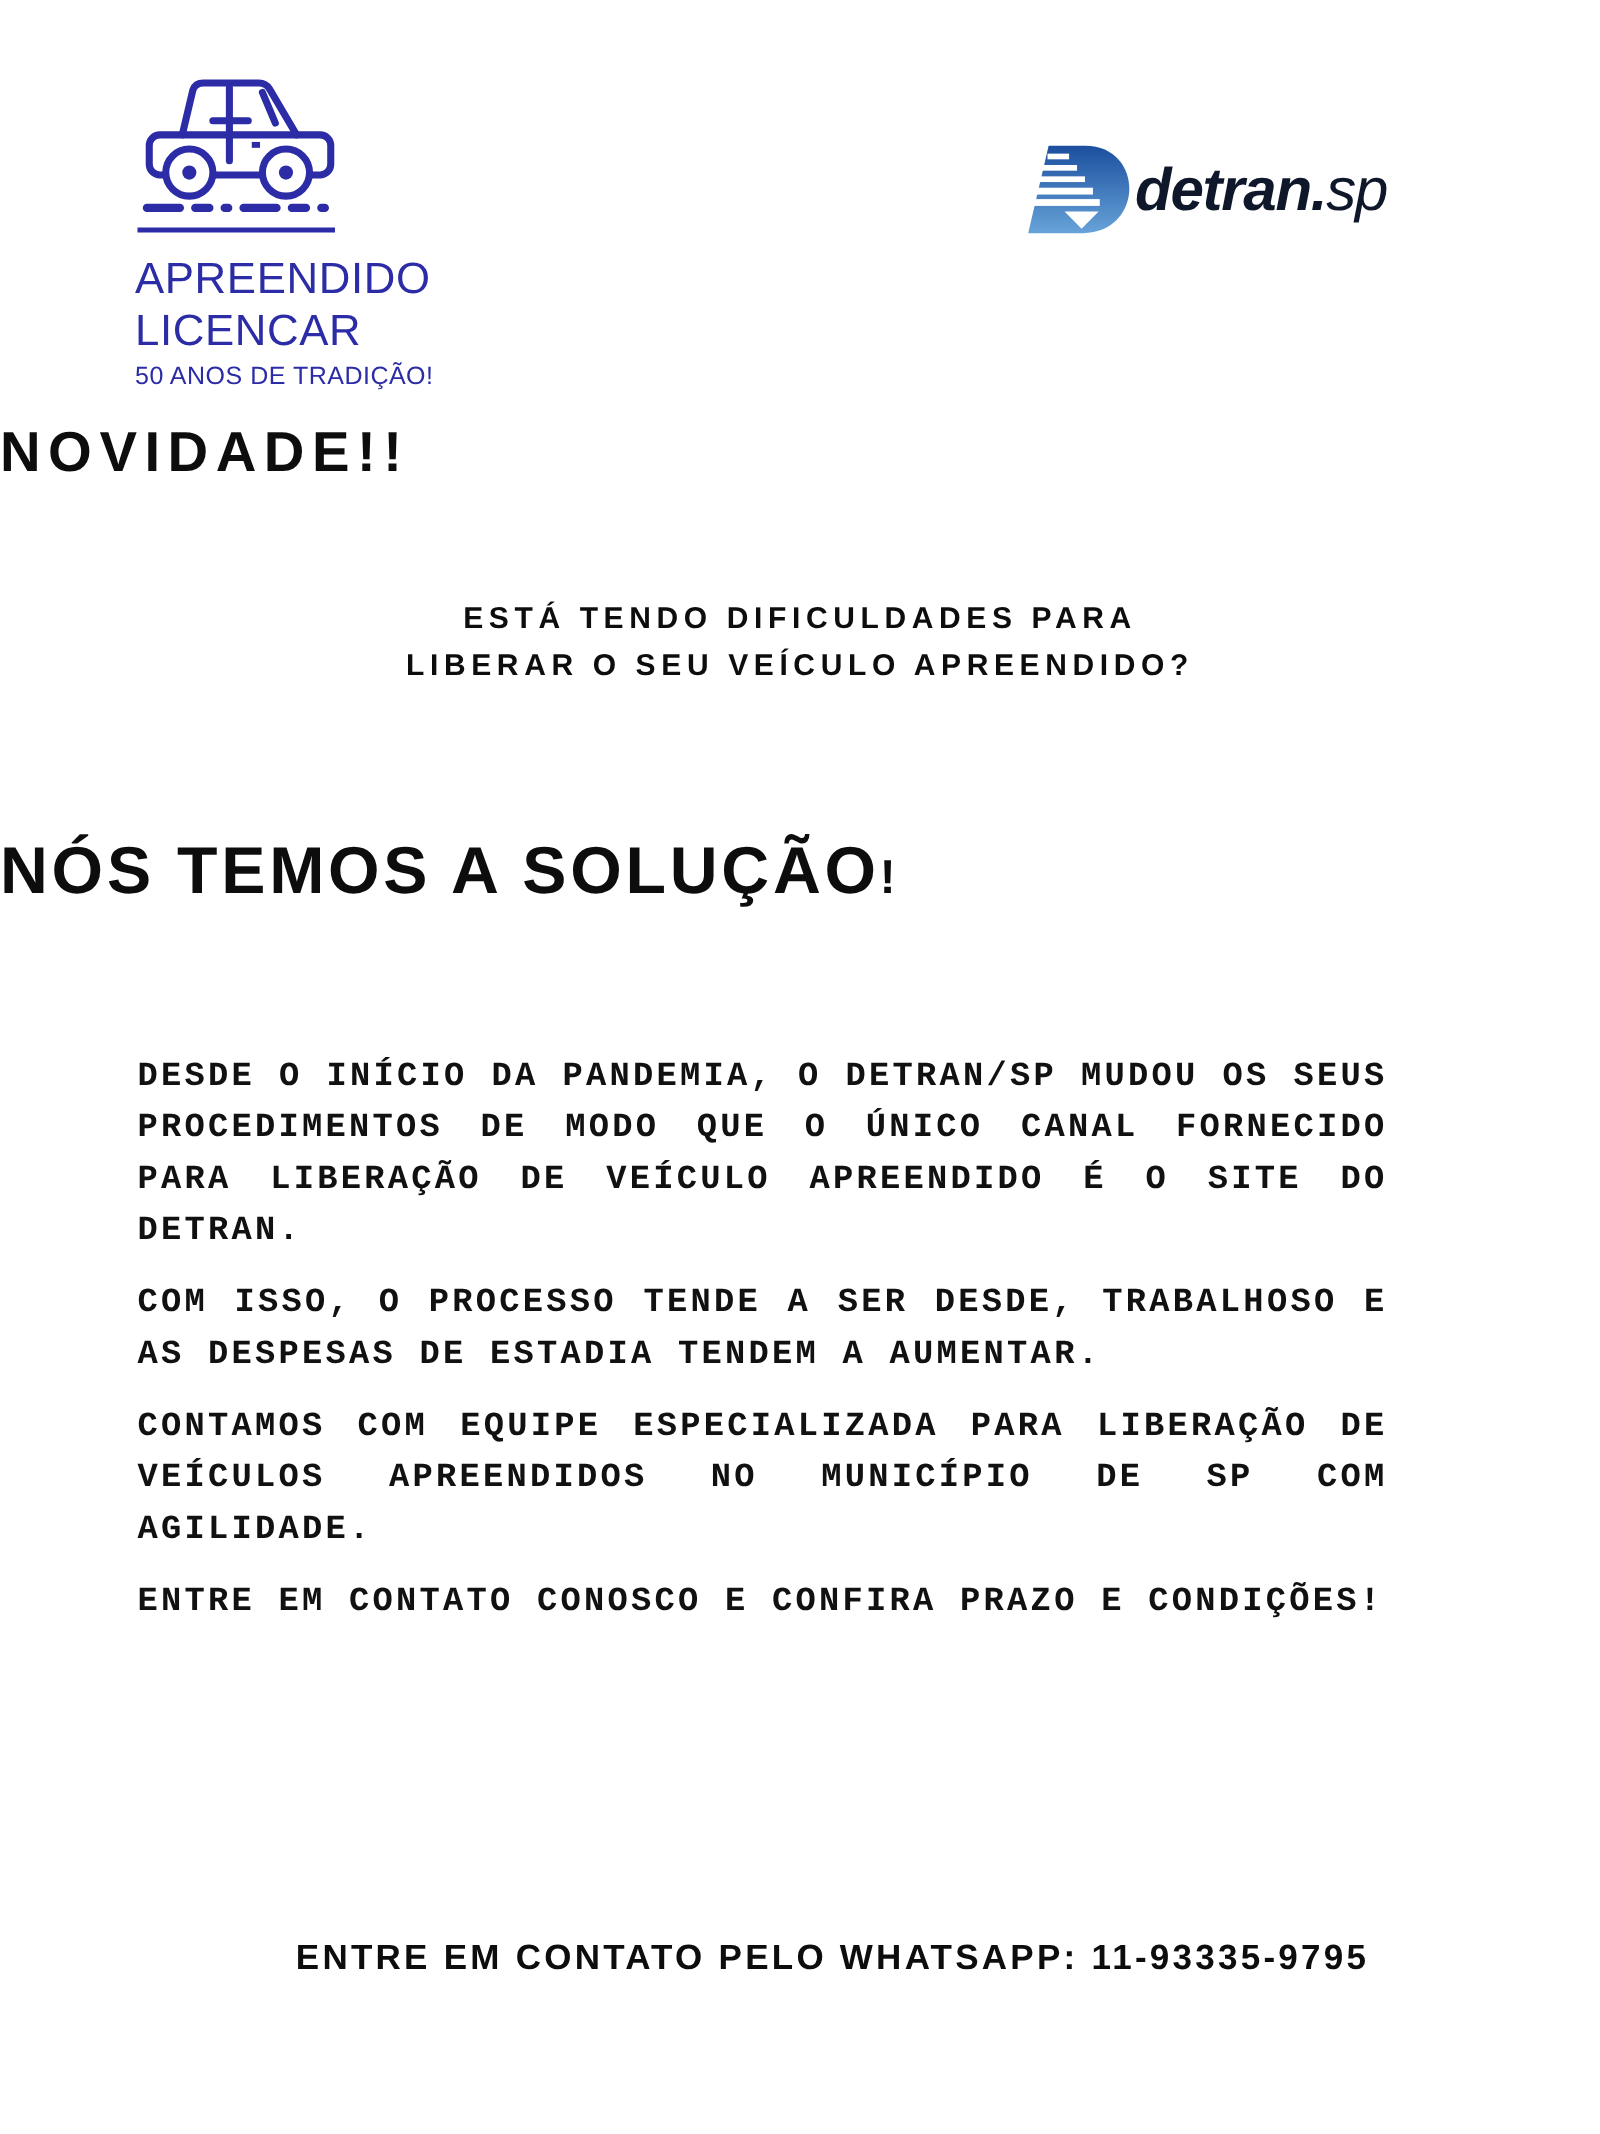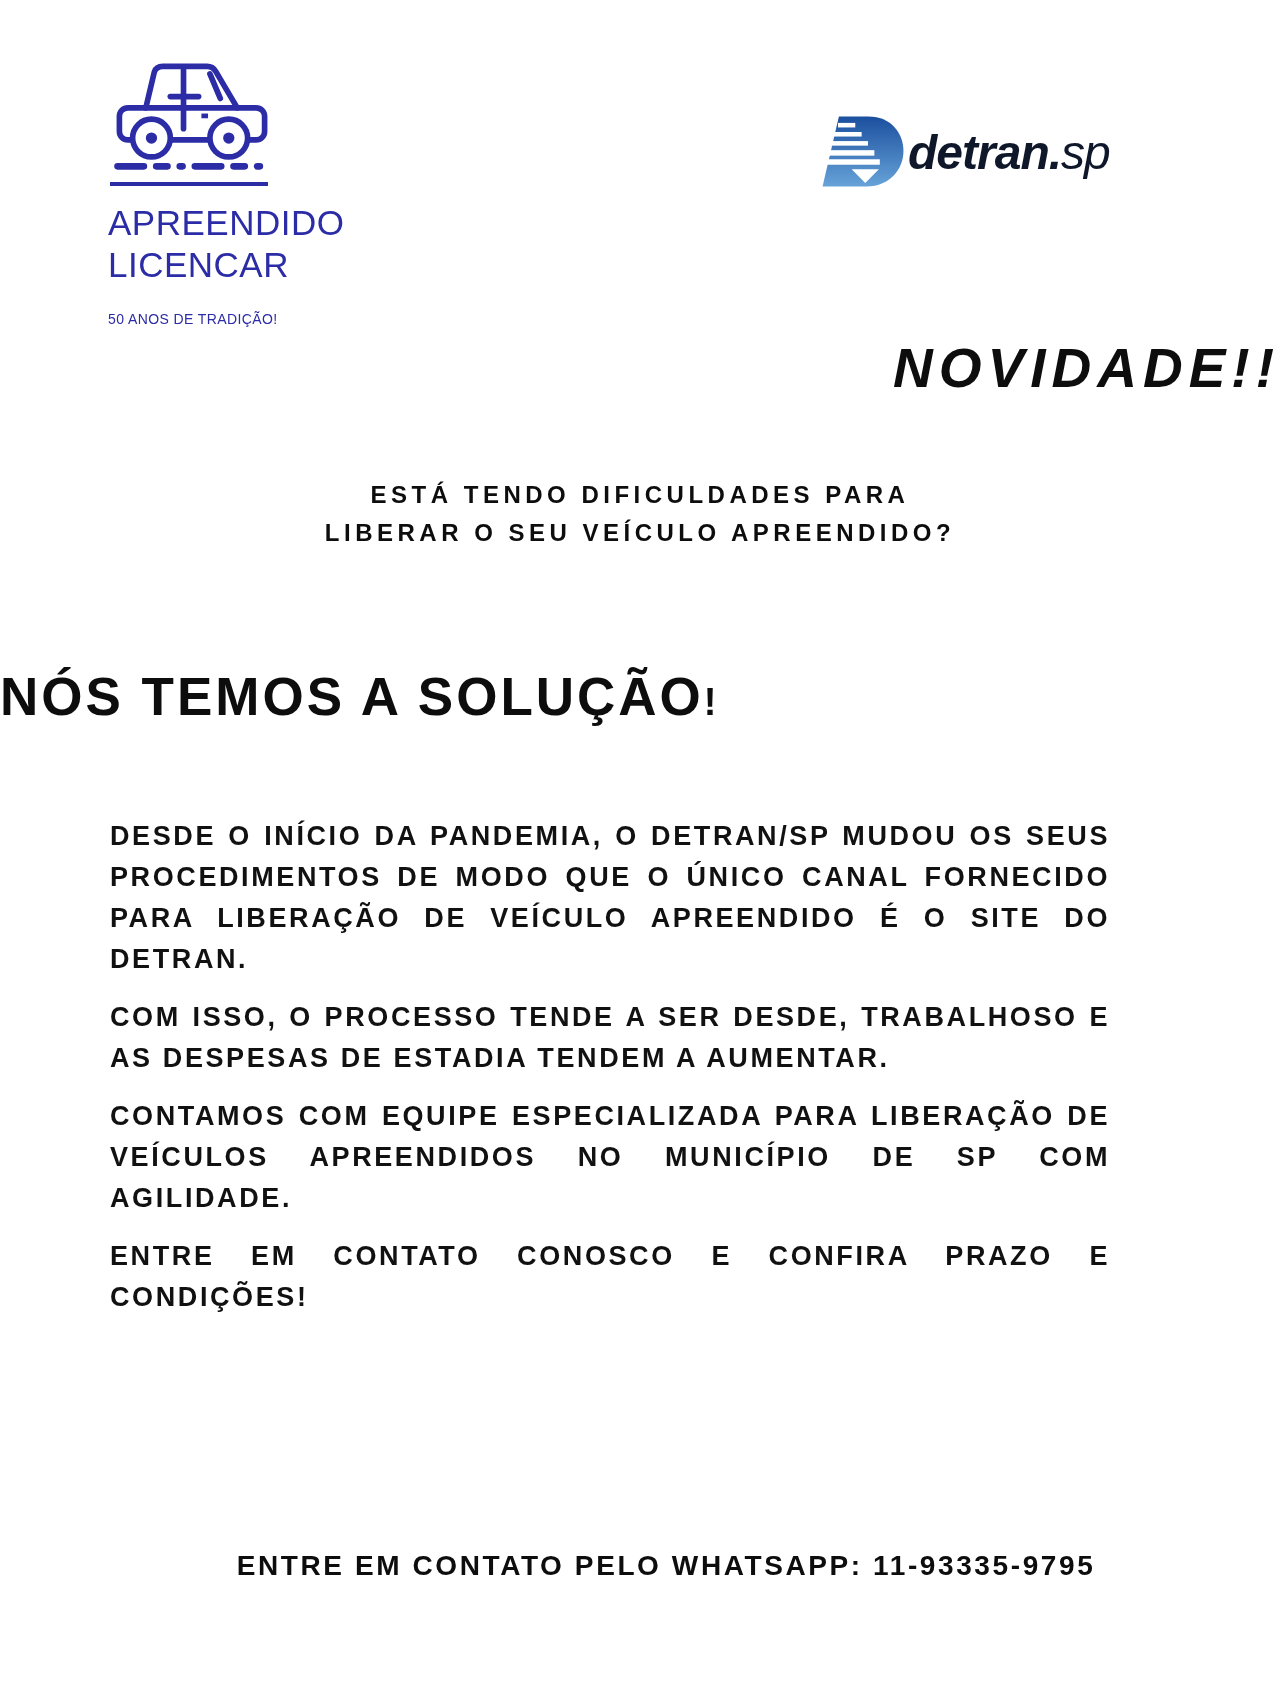--- a/index.html
+++ b/index.html
@@ -8,40 +8,40 @@
     font-family:"Liberation Sans", sans-serif;
     position:relative;overflow:hidden;color:#0d0d0d;
   }
   .page{position:absolute;inset:0;}
 
   
   .brand{position:absolute;left:108px;top:40px;color:var(--brand-blue,#2b2ca6);}
   .car-svg{width:168px;height:132px;display:block;color:var(--brand-blue,#2b2ca6);}
   .brand-divider{width:158px;height:4px;background:var(--brand-blue,#2b2ca6);margin:10px 0 16px 2px;border:none;}
   .brand-name{font-size:35px;font-weight:500;letter-spacing:0.5px;line-height:1.2;color:var(--brand-blue,#2b2ca6);}
-  .brand-tagline{font-size:14px;font-weight:400;margin-top:25px;letter-spacing:0.4px;color:var(--brand-blue,#2b2ca6);}
+  .brand-tagline{font-size:20px;font-weight:400;margin-top:4px;letter-spacing:0.4px;color:var(--brand-blue,#2b2ca6);}
 
   
   .detran{position:absolute;left:808px;top:110px;display:flex;align-items:center;}
   .detran-d{width:100px;height:84px;display:block;}
   .dt-text{font-style:italic;font-size:48px;color:#0f172a;white-space:nowrap;letter-spacing:-1px;}
   .dt-bold{font-weight:700;}
   .dt-light{font-weight:400;}
 
   
-  .headline{position:absolute;top:336px;left:0;width:100%;text-align:right;
-    font-size:55px;font-weight:700;letter-spacing:6px;font-style:italic;}
+  .headline{position:absolute;top:336px;left:0;width:100%;text-align:left;
+    font-size:45px;font-weight:700;letter-spacing:6px;}
   .question{position:absolute;top:476px;left:0;width:100%;text-align:center;
     font-size:24px;font-weight:700;letter-spacing:4.5px;line-height:1.6;}
   .solution{position:absolute;top:666px;left:0;width:100%;
     font-size:53px;font-weight:700;letter-spacing:3px;}
   .solution .bang{font-size:38px;letter-spacing:0;}
 
   
-  .body-copy{position:absolute;left:110px;top:816px;width:1000px;}
+  .body-copy{position:absolute;left:110px;top:842px;width:1000px;font-family:Liberation Mono, monospace;}
   .body-copy p{
     margin:0 0 17px 0;font-size:27px;font-weight:700;letter-spacing:2.6px;
     line-height:41px;text-align:justify;color:#111111;
   }
 
   
   .footer{position:absolute;top:1550px;left:0;width:100%;text-align:center;
     font-size:28px;font-weight:700;letter-spacing:2.6px;padding-left:26px;}
 </style>
 </head>

